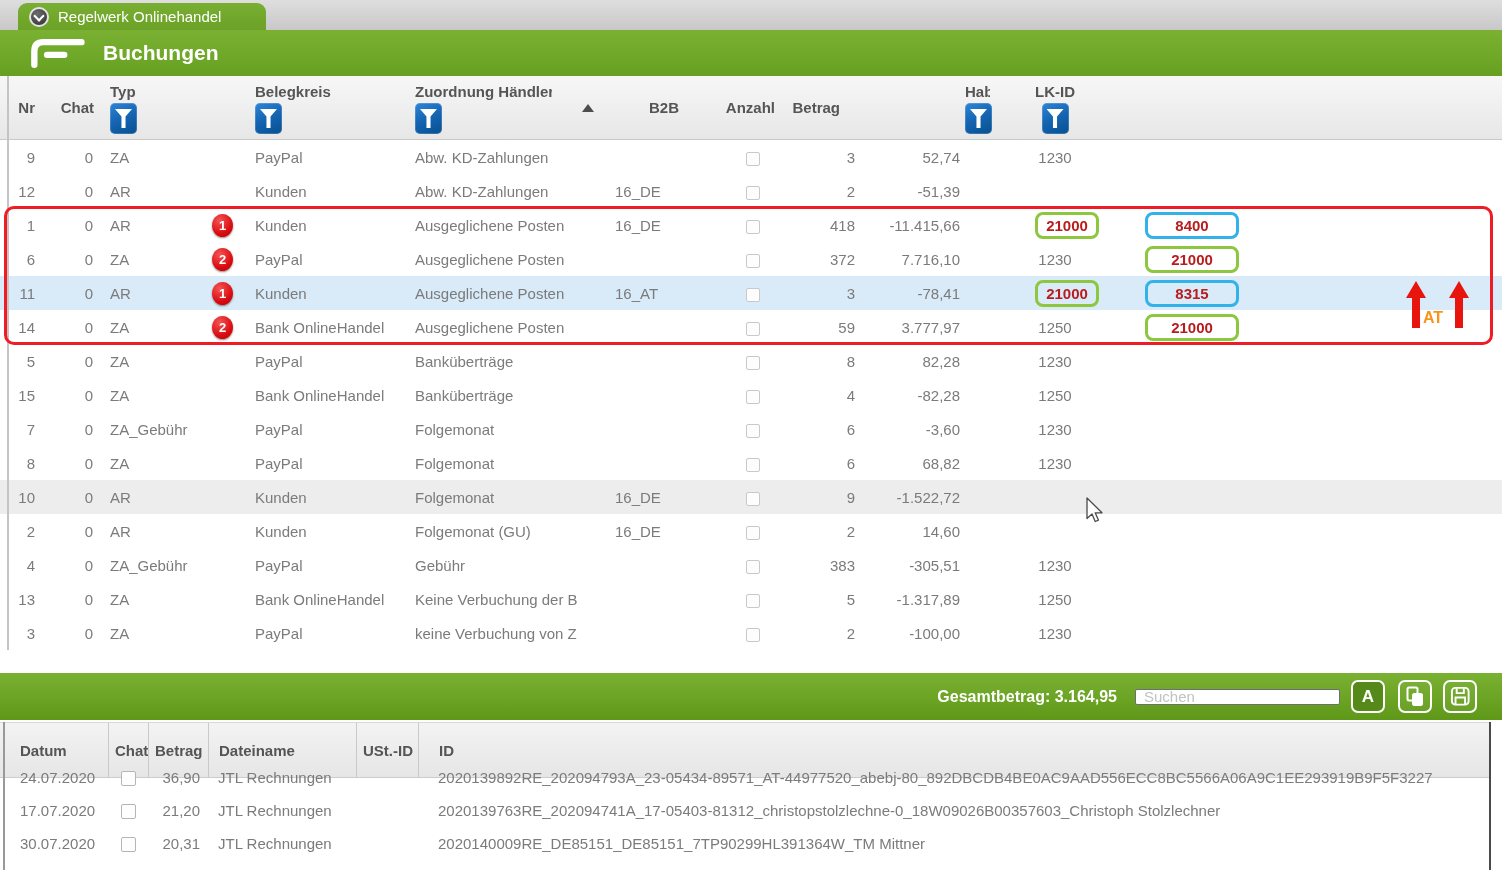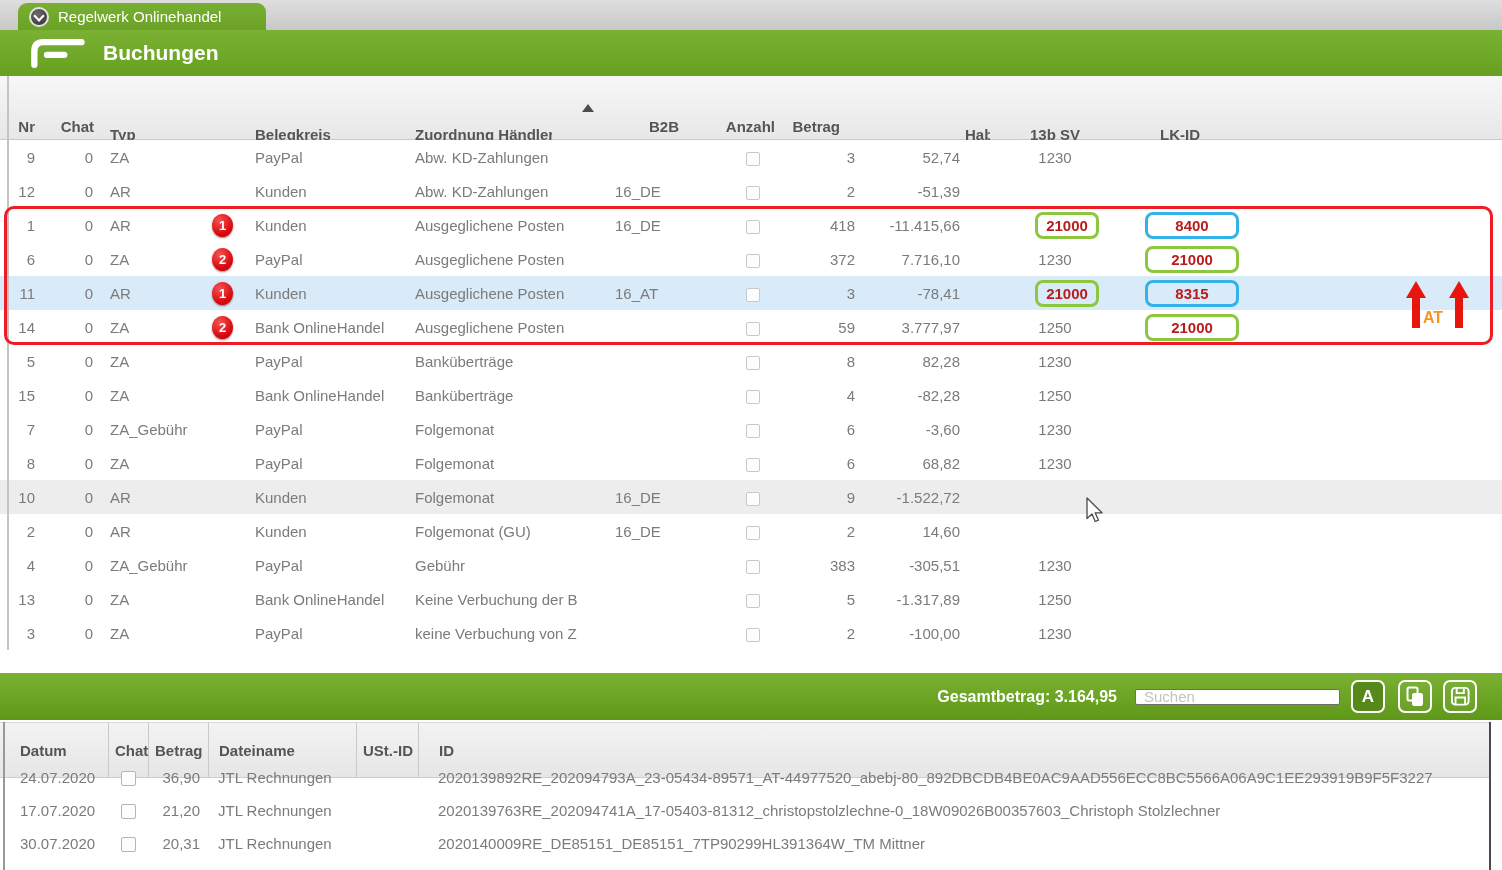--- a/index.html
+++ b/index.html
@@ -28,21 +28,21 @@
   
   .grid16 { display:grid;
     grid-template-columns:45px 55px 105px 35px 170px 198px 112px 65px 75px 105px 25px 130px 120px 110px 125px 1fr; }
   .thead { position:absolute; left:0; top:76px; width:1502px; height:64px;
     background:linear-gradient(#f7f7f7,#e7e7e7); border-bottom:1px solid #c9c9c9;
     font-size:15px; font-weight:bold; color:#555; }
   .hc { padding-top:7px; position:relative; }
   .hc.mid { display:flex; align-items:center; padding-top:0; }
   .hc.mid.end { justify-content:flex-end; }
   .hc.cen { text-align:center; }
-  .hlabel { display:block; line-height:17px; white-space:nowrap; overflow:hidden;margin-top:43px; }
+  .hlabel { display:block; line-height:17px; white-space:nowrap; overflow:hidden; }
   .funnel { display:block; width:27px; height:31px; border-radius:5px; margin-top:3px; cursor:pointer;
     background:linear-gradient(155deg,#2e86d6 0%, #1565b3 48%, #07508f 100%);
     box-shadow:inset 0 0 0 1px rgba(255,255,255,.18); position:relative; }
   .funnel::after { content:""; position:absolute; left:5px; top:6px; width:17px; height:19px; background:#fff;
     clip-path:polygon(0 0,100% 0,62% 40%,62% 100%,38% 100%,38% 40%); }
   .hc .funnel.c { margin-left:auto; margin-right:auto; }
   .h-typ { padding-left:10px; } .h-beleg { padding-left:15px; }
   .h-zuord { padding-left:5px; } .h-zuord .hlabel { max-width:137px; }
   .h-ust { padding-left:7px; }
   .h-nr { justify-content:flex-end; padding-right:10px; }
@@ -173,24 +173,20 @@
     </div>
   <div class="hc mid end h-betrag">
       <span>Betrag</span>
     </div>
   <div class="hc"></div>
   <div class="hc cen">
     <span class="hlabel">Haben</span>
     <span class="funnel c"></span>
   </div>
   <div class="hc cen">
-    <span class="hlabel">13b SV</span>
-    <span class="funnel c"></span>
-  </div>
-  <div class="hc cen">
     <span class="hlabel">LK-ID</span>
     <span class="funnel c"></span>
   </div>
   <div class="hc"></div>
 </div>
 
 <div class="tbody">
 
 <div class="trow grid16">
       <span class="co-nr">9</span>

